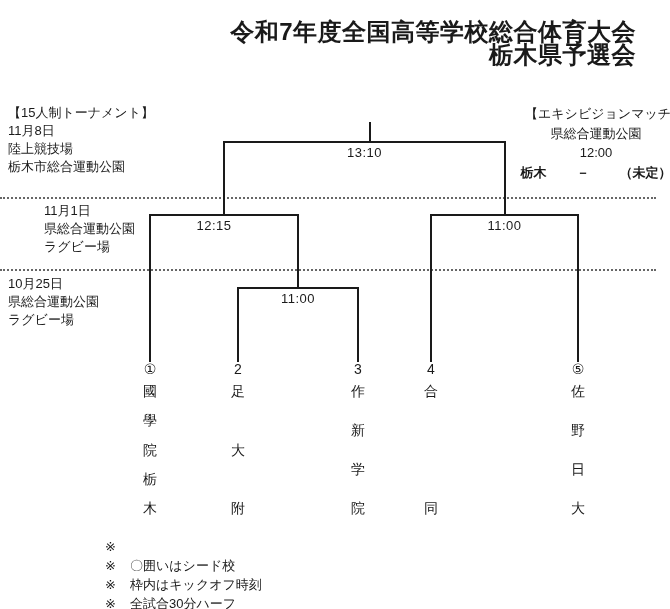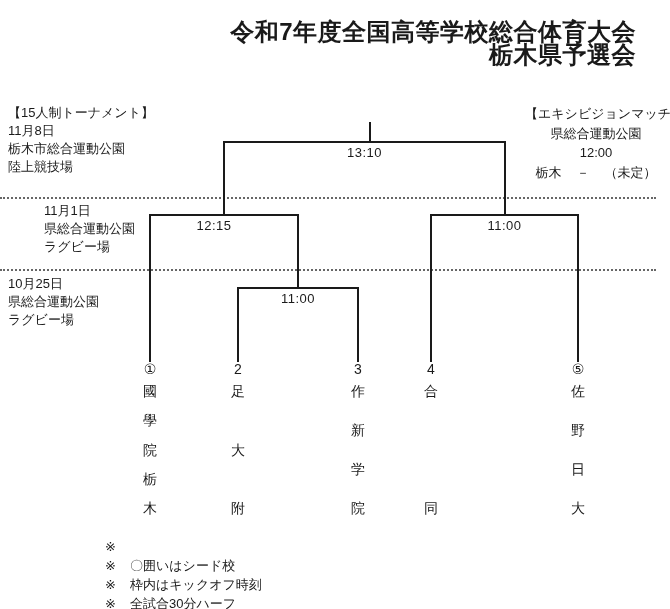--- a/index.html
+++ b/index.html
@@ -19,21 +19,21 @@
     white-space:nowrap;
   }
   .info-a{left:8px;top:104px;}
   .info-b{left:8px;top:202px;margin-left:36px;}
   .info-c{left:8px;top:275px;}
   .exhibition{
     position:absolute;left:525px;top:104px;width:142px;
     font-size:13px;line-height:19.5px;font-weight:500;text-align:center;
     white-space:nowrap;
   }
-  .exhibition .matchup{display:flex;justify-content:center;gap:15px;}
+  .exhibition .matchup{display:flex;justify-content:center;gap:30px;font-weight:bold;}
   .bracket-line{position:absolute;background:#1a1a1a;}
   .dotted-line{position:absolute;left:0;width:656px;height:0;border-top:2px dotted #666;}
   .time-label{
     position:absolute;font-size:13px;font-weight:400;text-align:center;
     letter-spacing:0.5px;
   }
   .seed{position:absolute;top:361px;width:60px;text-align:center;font-size:14px;font-weight:500;line-height:17px;}
   .tname{
     position:absolute;top:384px;width:60px;height:132px;
     display:flex;flex-direction:column;justify-content:space-between;align-items:center;
@@ -50,22 +50,22 @@
 <div class="page">
 
   <div class="title-block">
     <div>令和7年度全国高等学校総合体育大会</div>
     <div>栃木県予選会</div>
   </div>
 
   <div class="info-block info-a">
     <div>【15人制トーナメント】</div>
     <div>11月8日</div>
+    <div>陸上競技場</div>
     <div>栃木市総合運動公園</div>
-    <div>陸上競技場</div>
   </div>
 
   <div class="info-block info-b">
     <div>11月1日</div>
     <div>県総合運動公園</div>
     <div>ラグビー場</div>
   </div>
 
   <div class="info-block info-c">
     <div>10月25日</div>

